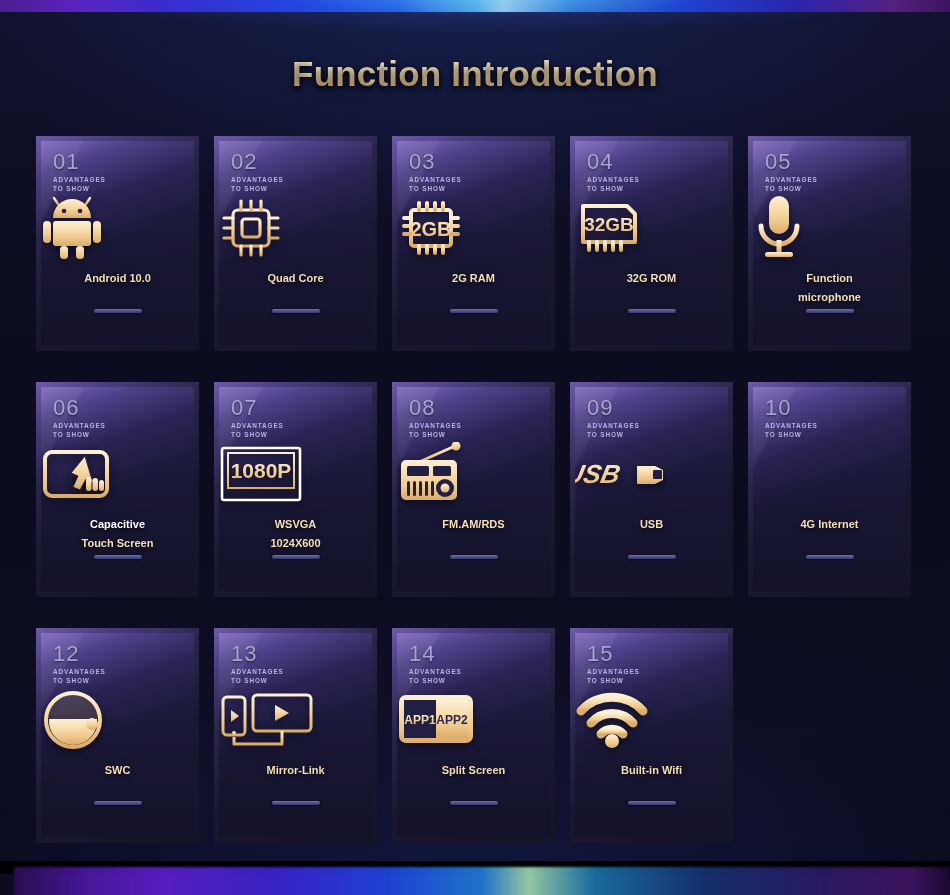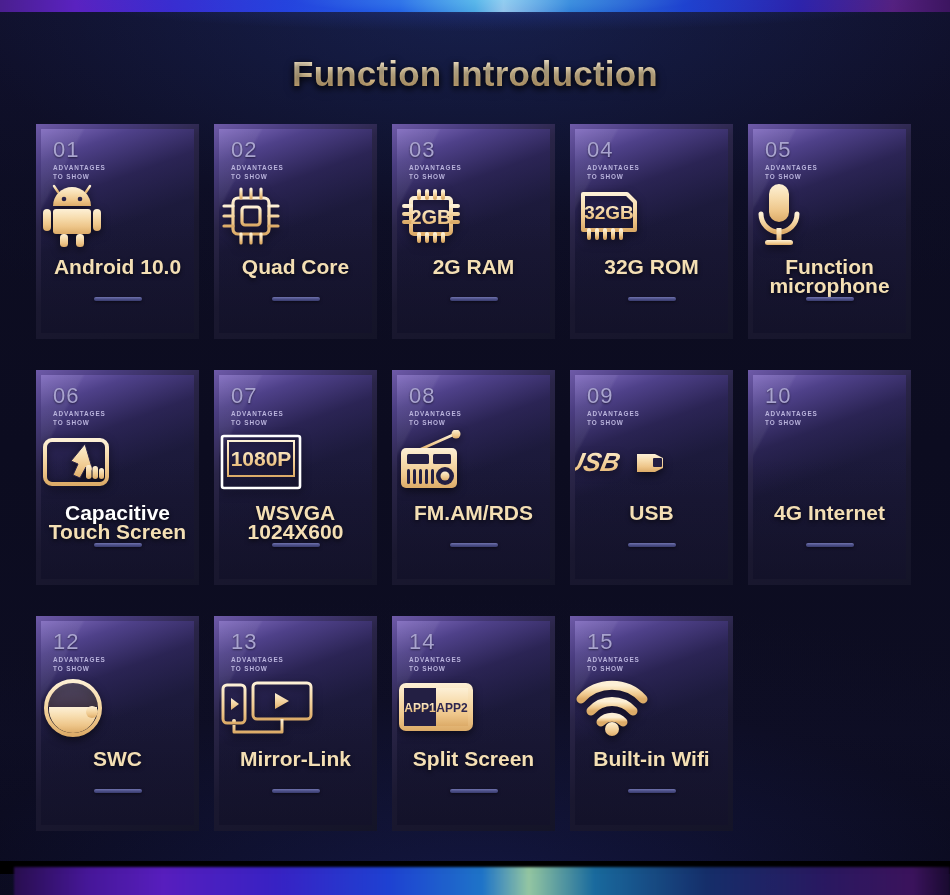--- a/index.html
+++ b/index.html
@@ -82,21 +82,21 @@
     background-clip: text;
     color: transparent;
     -webkit-text-fill-color: transparent;
     text-shadow: 0 2px 6px rgba(0,0,0,0.55);
     filter: drop-shadow(0 2px 3px rgba(0,0,0,0.6));
   }
 
   
   .grid {
     position: absolute;
-    top: 124px;
+    top: 136px;
     left: 36px;
     width: 879px;
     display: grid;
     grid-template-columns: repeat(5, 163px);
     grid-auto-rows: 215px;
     column-gap: 15px;
     row-gap: 31px;
   }
 
   
@@ -170,21 +170,21 @@
     z-index: 3;
   }
   .icon-slot svg { display: block; filter: drop-shadow(0 3px 4px rgba(0,0,0,0.55)); }
 
   .card-label {
     position: absolute;
     left: 4px; right: 4px;
     top: 128px;
     z-index: 3;
     text-align: center;
-    font-size: 21px;
+    font-size: 11px;
     line-height: 19px;
     font-weight: bold;
     color: #f4dfb4;
     text-shadow: 0 2px 4px rgba(0,0,0,0.6);
   }
   .card-label .l2 { display: block; }
   .card-label .white { color: #ffffff; }
 
   .card-rule {
     position: absolute;

